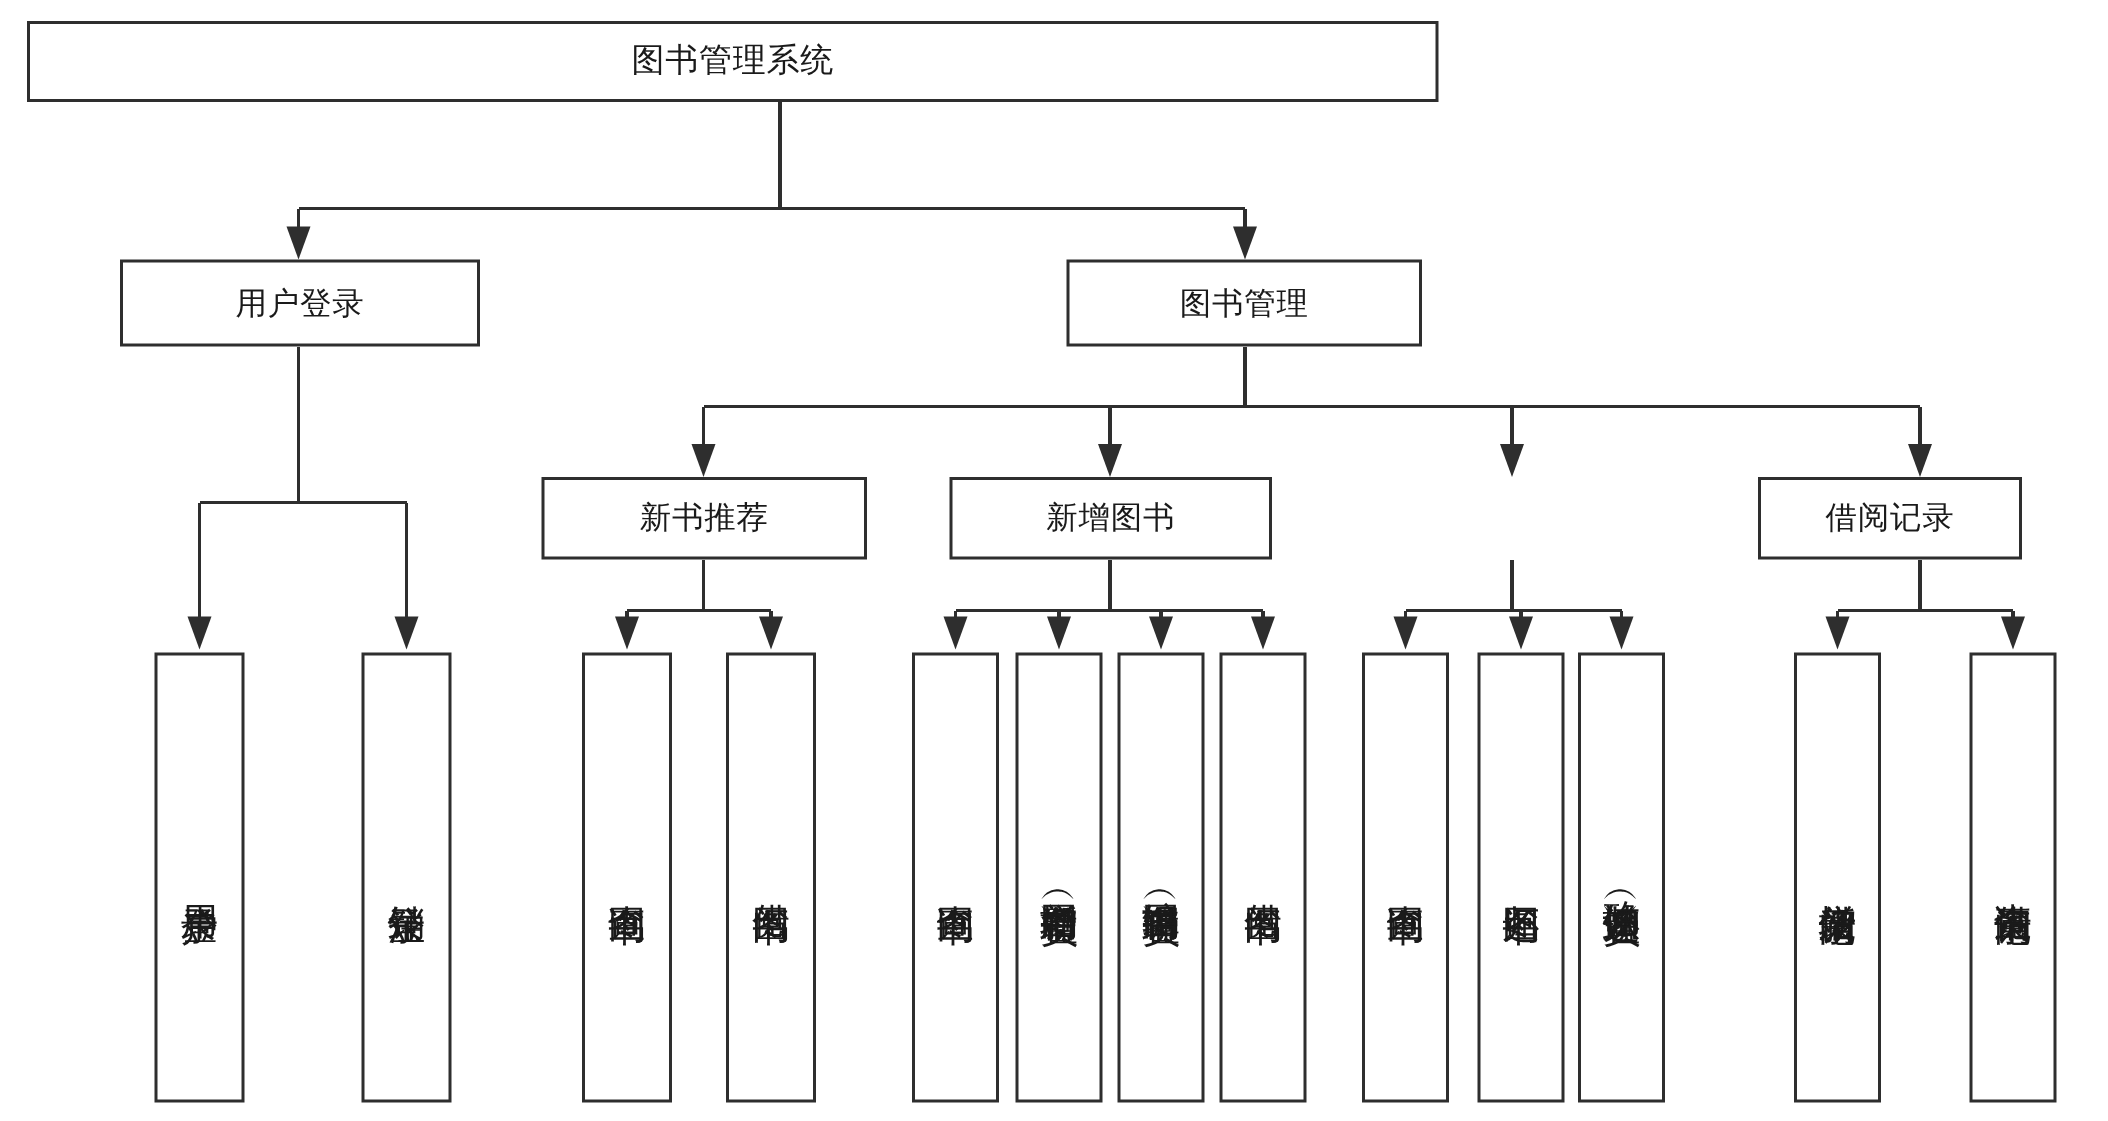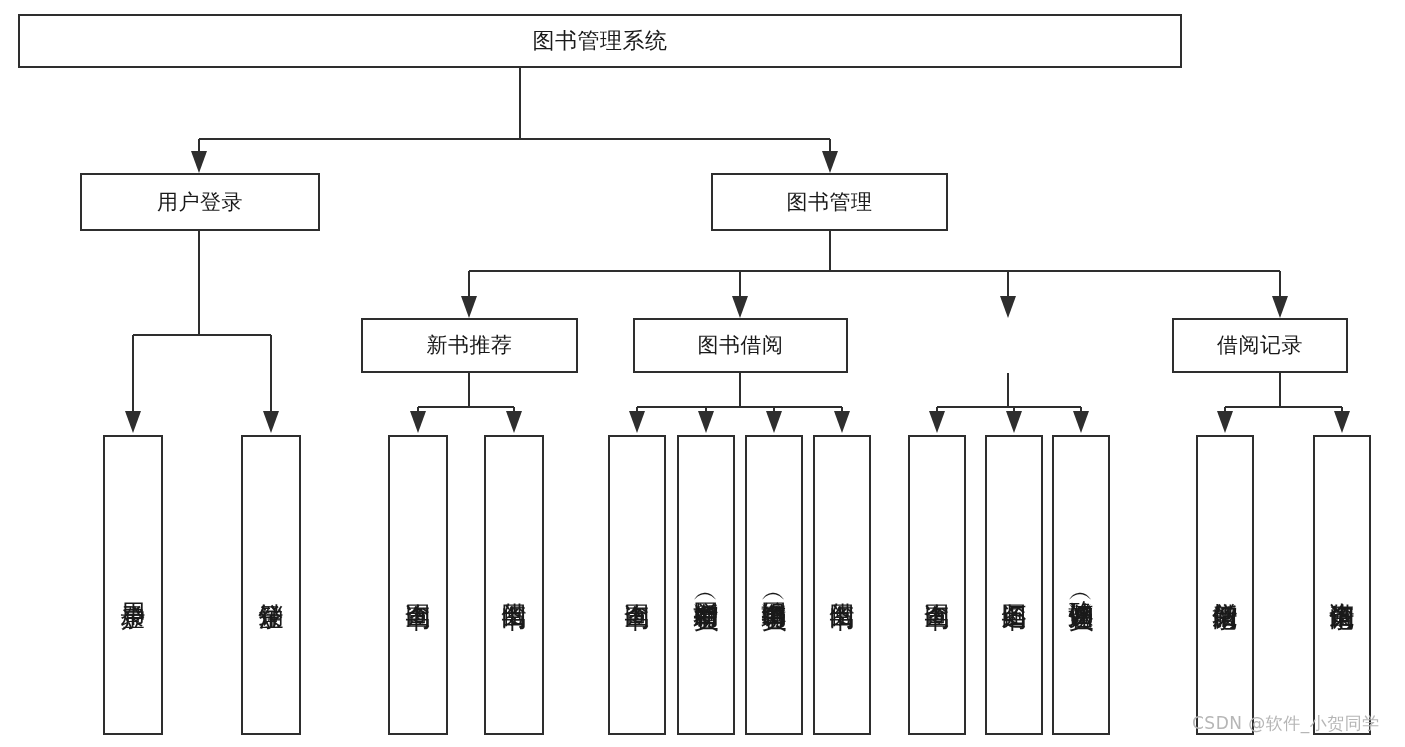--- a/index.html
+++ b/index.html
@@ -121,36 +121,36 @@
       <line x1="1081" y1="407" x2="1081" y2="413" stroke="#2e2e2e" stroke-width="2.4" shape-rendering="crispEdges"></line>
       <polygon points="1073,411 1089,411 1081,433" fill="#2e2e2e"></polygon>
       <line x1="1280" y1="373" x2="1280" y2="407" stroke="#2e2e2e" stroke-width="2.4" shape-rendering="crispEdges"></line>
       <line x1="1225" y1="407" x2="1342" y2="407" stroke="#2e2e2e" stroke-width="2.4" shape-rendering="crispEdges"></line>
       <line x1="1225" y1="407" x2="1225" y2="413" stroke="#2e2e2e" stroke-width="2.4" shape-rendering="crispEdges"></line>
       <polygon points="1217,411 1233,411 1225,433" fill="#2e2e2e"></polygon>
       <line x1="1342" y1="407" x2="1342" y2="413" stroke="#2e2e2e" stroke-width="2.4" shape-rendering="crispEdges"></line>
       <polygon points="1334,411 1350,411 1342,433" fill="#2e2e2e"></polygon>
     </svg>
 
-  <div class="node horiz root" id="n-root" style="left: 18px; top: 14px; width: 1164px; height: 54px;">
+  <div class="node horiz root" id="n-root" style="left: 18px; top: 14px; width: 941px; height: 54px;">
     <span class="lbl">图书管理系统</span>
   </div>
 
   <div class="node horiz" id="n-l1-0" style="left: 80px; top: 173px; width: 240px; height: 58px;">
     <span class="lbl">用户登录</span>
   </div>
   <div class="node horiz" id="n-l1-1" style="left: 711px; top: 173px; width: 237px; height: 58px;">
     <span class="lbl">图书管理</span>
   </div>
 
   <div class="node horiz" id="n-l2-0" style="left: 361px; top: 318px; width: 217px; height: 55px;">
     <span class="lbl">新书推荐</span>
   </div>
   <div class="node horiz" id="n-l2-1" style="left: 633px; top: 318px; width: 215px; height: 55px;">
-    <span class="lbl">图书借阅</span>
+    <span class="lbl">新增图书</span>
   </div>
   <div class="node horiz" id="n-l2-3" style="left: 1172px; top: 318px; width: 176px; height: 55px;">
     <span class="lbl">借阅记录</span>
   </div>
 
   <div class="node vert" id="n-lf-0" style="left: 103px; top: 435px; width: 60px; height: 300px;">
     <span class="lbl">用户登录</span>
   </div>
   <div class="node vert" id="n-lf-1" style="left: 241px; top: 435px; width: 60px; height: 300px;">
     <span class="lbl">注销登录</span>
@@ -182,14 +182,13 @@
   <div class="node vert" id="n-lf-10" style="left: 1052px; top: 435px; width: 58px; height: 300px;">
     <span class="lbl">确认归还（管理员）</span>
   </div>
   <div class="node vert" id="n-lf-11" style="left: 1196px; top: 435px; width: 58px; height: 300px;">
     <span class="lbl">新增借阅记录</span>
   </div>
   <div class="node vert" id="n-lf-12" style="left: 1313px; top: 435px; width: 58px; height: 300px;">
     <span class="lbl">查询借阅记录</span>
   </div>
 
-  <div class="watermark" id="wm" style="left: 1192px; top: 712px;">CSDN @软件_小贺同学</div>
 </div>
 
 </body></html>

